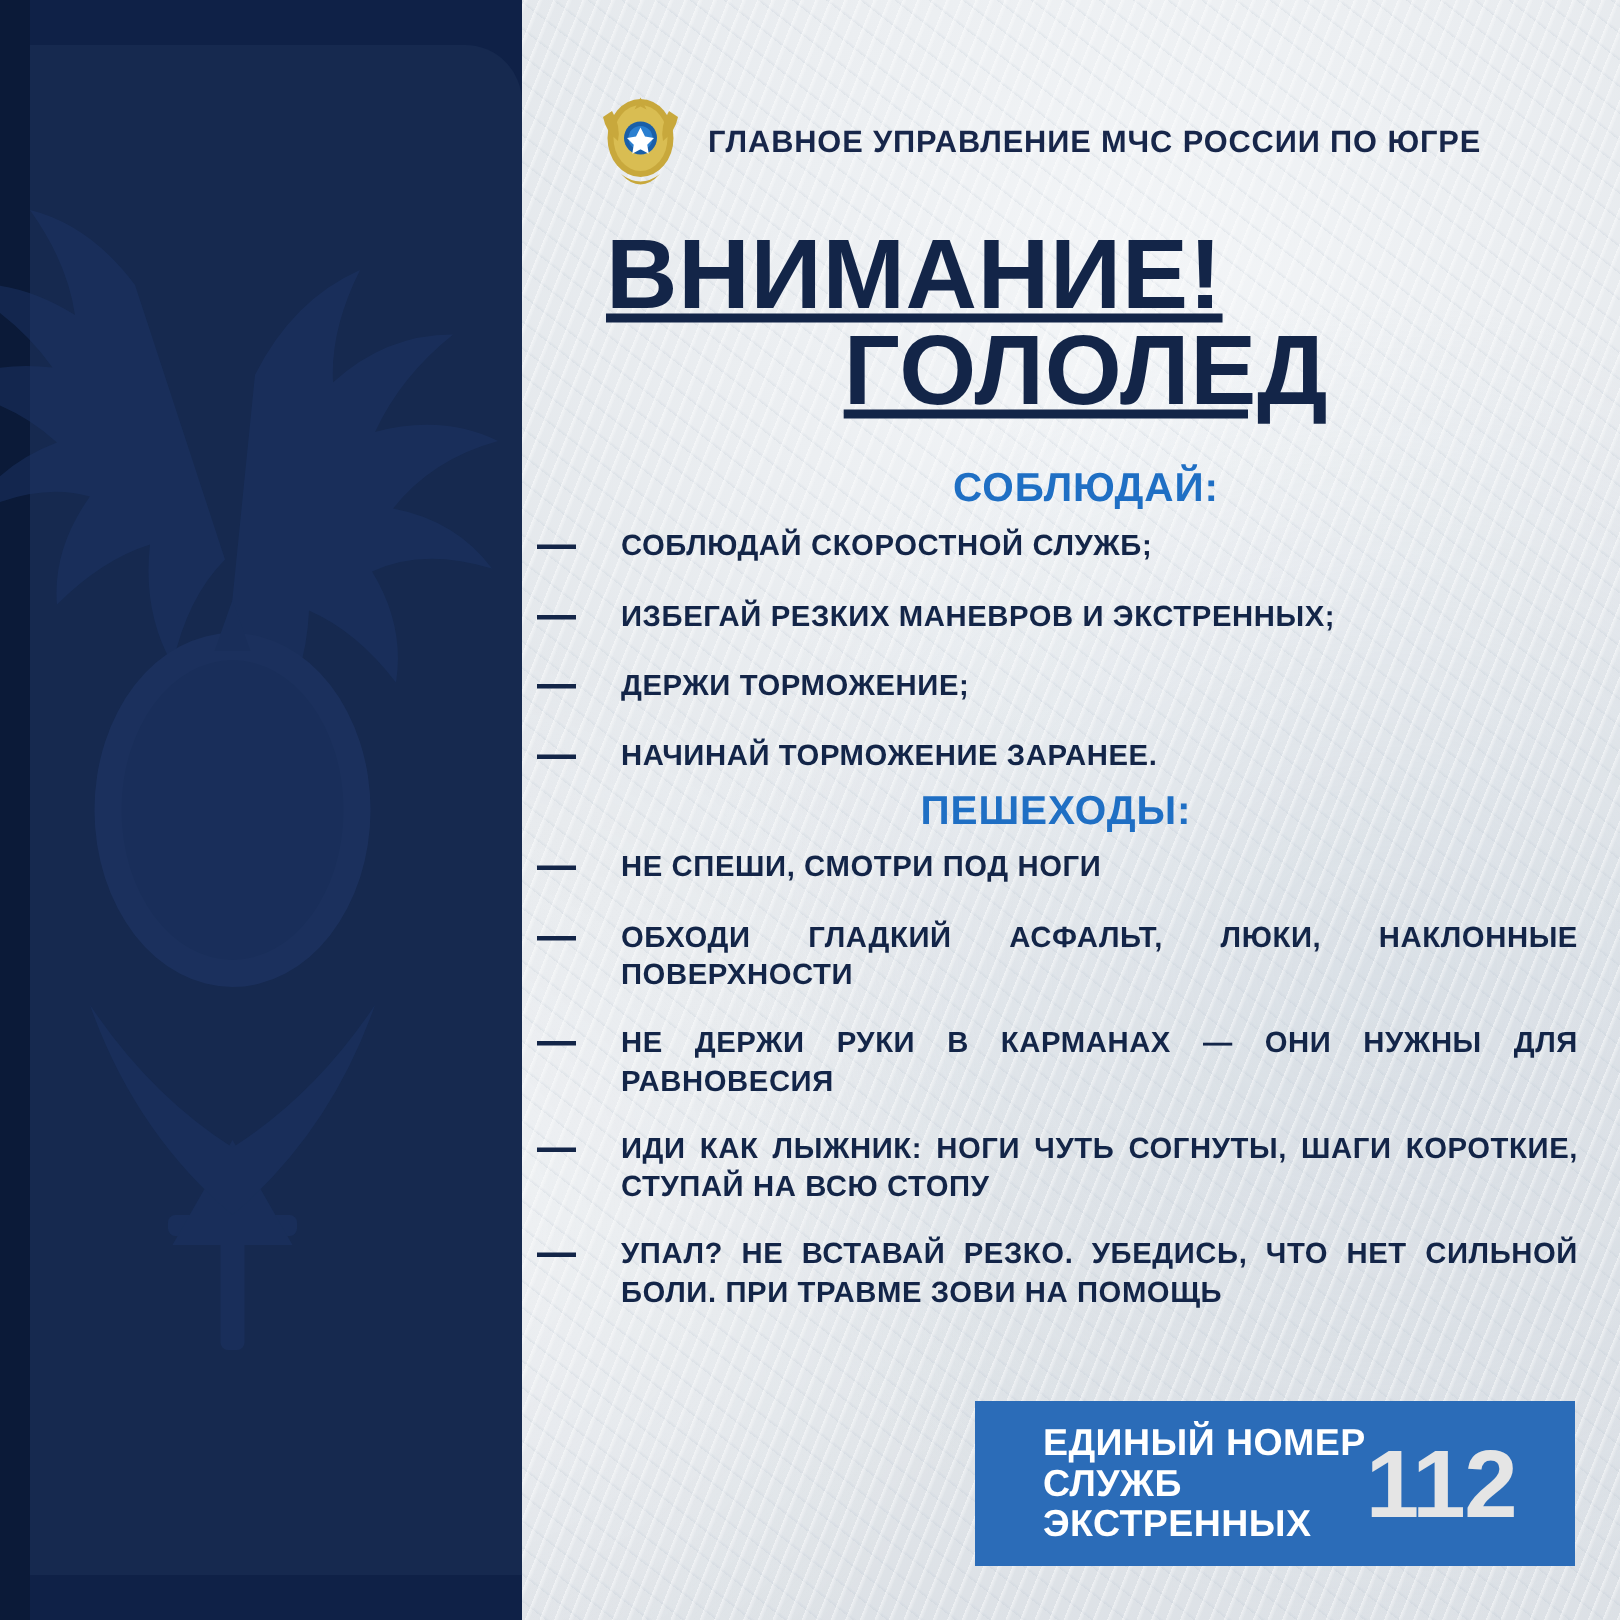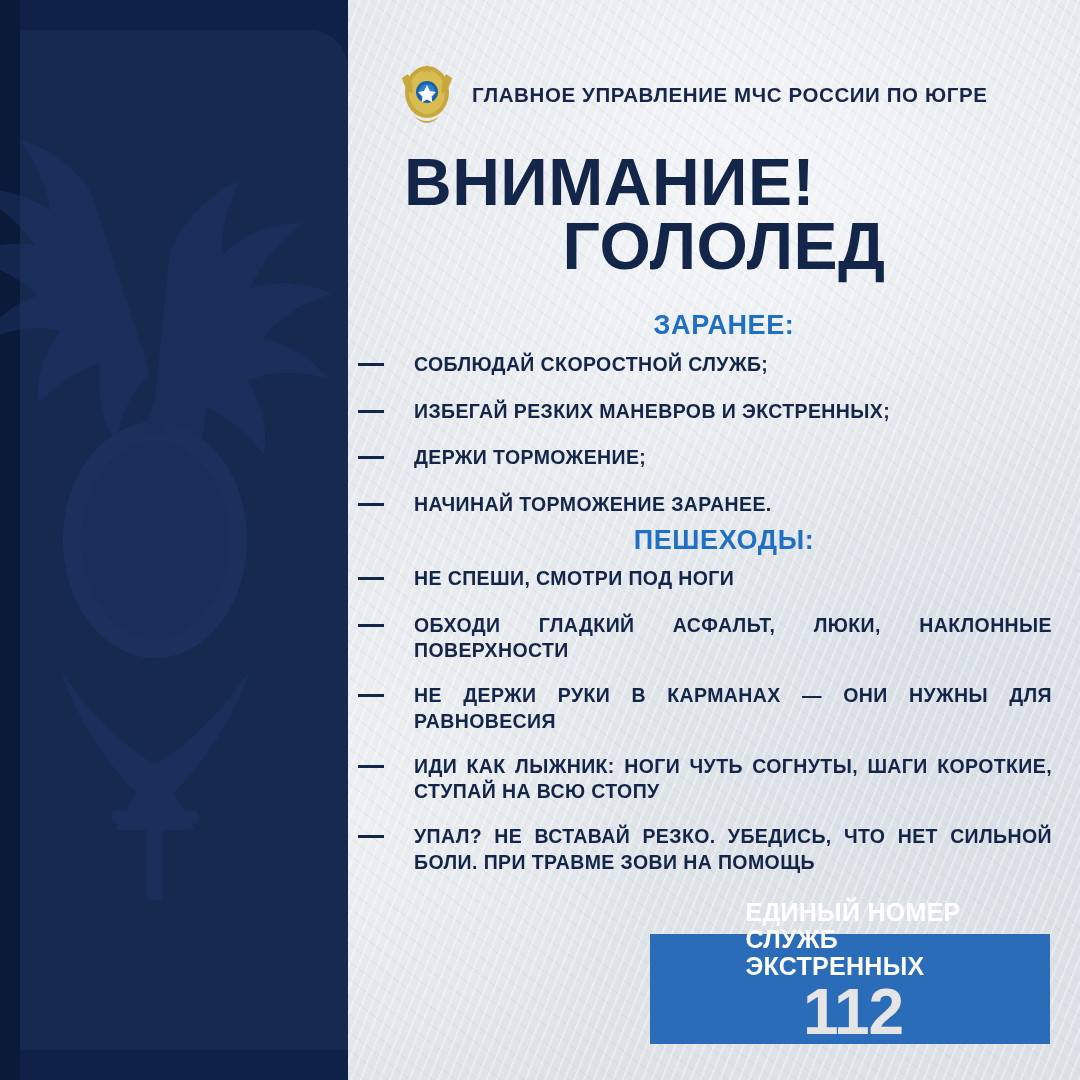--- a/index.html
+++ b/index.html
@@ -96,40 +96,41 @@
   .main-title {
     position: absolute;
     left: 404px;
     top: 150px;
     width: 640px;
     color: #132548;
     font-size: 66px;
     line-height: 0.97;
     font-weight: bold;
     letter-spacing: 0.5px;
+    text-decoration: underline;
   }
   .main-title .l2 { display: block; text-align: center; }
 
   
   .section-head {
     text-align: center;
     color: #1f6fc4;
     font-size: 27px;
     font-weight: bold;
     letter-spacing: 0.6px;
   }
   .drivers-head {
     position: absolute;
     left: 404px;
     top: 310px;
     width: 640px;
   }
   .peds-head {
     position: absolute;
-    left: 404px;
+    left: 384px;
     top: 525px;
     width: 640px;
   }
 
   .list {
     position: absolute;
     left: 352px;
     width: 700px;
   }
   .list.drivers { top: 352px; }
@@ -162,24 +163,23 @@
   
   .emergency {
     position: absolute;
     left: 650px;
     top: 934px;
     width: 400px;
     height: 110px;
     background: #2b6cb8;
     display: flex;
     align-items: center;
-    justify-content: flex-end;
+    justify-content: center;
     padding: 0 22px 0 28px;
     box-sizing: border-box;
-    flex-direction: column;
   }
   .emergency-text {
     color: #ffffff;
     font-size: 25px;
     font-weight: bold;
     line-height: 1.08;
     letter-spacing: 0.3px;
     text-transform: uppercase;
   }
   .emergency-number {
@@ -228,21 +228,21 @@
       <path d="M14 54 q13 10 26 0 q-13 14 -26 0 z" fill="#c8a83c"></path>
     </svg>
     <div class="header-title">ГЛАВНОЕ УПРАВЛЕНИЕ МЧС РОССИИ ПО ЮГРЕ</div>
   </div>
 
   <div class="main-title">
     <span>ВНИМАНИЕ!</span>
     <span class="l2">ГОЛОЛЕД</span>
   </div>
 
-  <div class="section-head drivers-head">ЗАРАНЕЕ:</div>
+  <div class="section-head drivers-head">СОБЛЮДАЙ:</div>
   <div class="list drivers">
     <div class="item">
       <span class="dash"></span>
       <span>СОБЛЮДАЙ СКОРОСТНОЙ СЛУЖБ;</span>
     </div>
     <div class="item">
       <span class="dash"></span>
       <span>ИЗБЕГАЙ РЕЗКИХ МАНЕВРОВ И ЭКСТРЕННЫХ;</span>
     </div>
     <div class="item">

